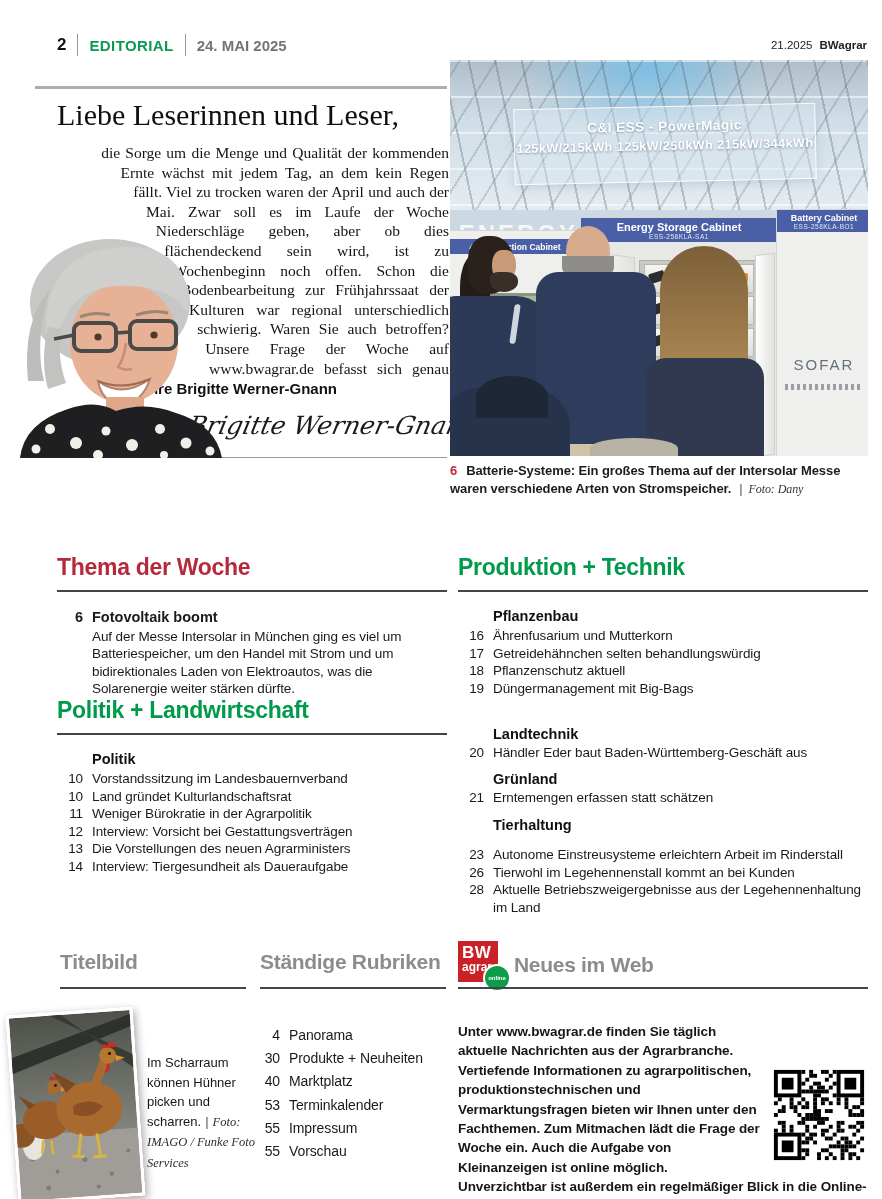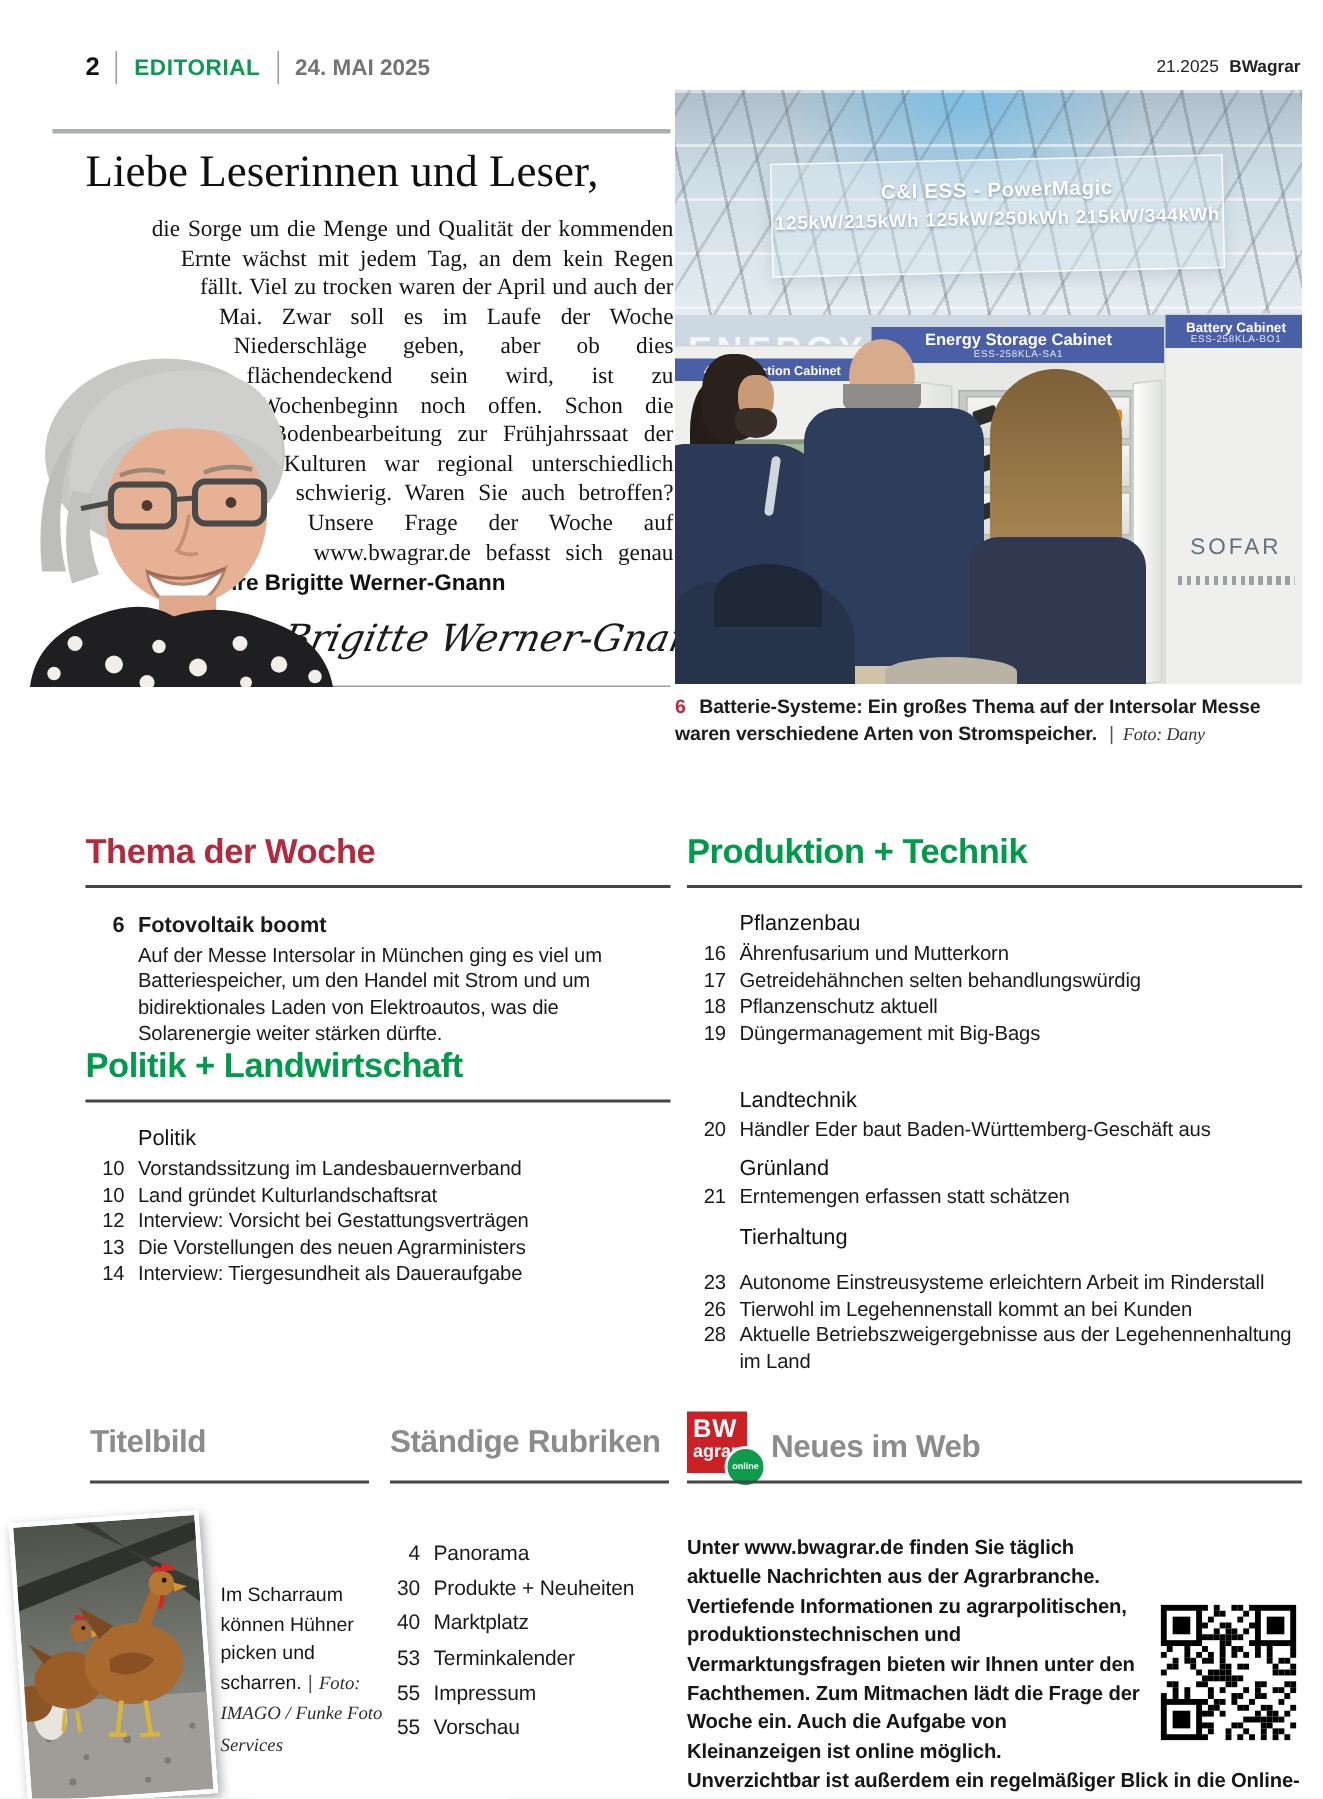--- a/index.html
+++ b/index.html
@@ -81,21 +81,21 @@
   .cap .credit{font-family:"Liberation Serif",serif;font-weight:400;font-style:italic;font-size:12px;color:#333;}
   .cap .sep{font-weight:400;color:#555;margin:0 6px 0 8px;}
 
   
   .sec-head{position:absolute;font-size:23px;font-weight:700;letter-spacing:-.3px;}
   .sec-head.red{color:#b5293c;}
   .sec-head.green{color:#009b4a;}
   .sec-head.gray{color:#8c8c8c;font-size:21px;}
   .sec-rule{position:absolute;height:2px;background:#454545;}
   .sec-rule.thin{height:1.5px;}
-  .toc-sub{position:absolute;font-size:14.5px;font-weight:400;color:#111;}
+  .toc-sub{position:absolute;font-size:14.5px;font-weight:700;color:#111;}
   .toc-list{position:absolute;}
   .toc-row{display:flex;font-size:13.5px;line-height:17.6px;letter-spacing:-.1px;}
   .toc-row .n{width:26px;text-align:right;margin-right:9px;flex:none;}
   .toc-row .t{flex:1;}
   .lead-item{position:absolute;left:57px;top:608px;width:392px;}
   .lead-item .head{display:flex;font-size:14.5px;font-weight:700;line-height:18px;}
   .lead-item .head .n{width:26px;text-align:right;margin-right:9px;flex:none;}
   .lead-item .desc{margin:2px 0 17px 35px;font-size:13.5px;line-height:17.4px;font-weight:400;letter-spacing:-.1px;}
 
   
@@ -279,20 +279,24 @@
       <div class="toc-row">
         <span class="n">10</span>
         <span class="t">Vorstandssitzung im Landesbauernverband</span>
       </div>
 
       <div class="toc-row">
         <span class="n">10</span>
         <span class="t">Land gründet Kulturlandschaftsrat</span>
       </div>
 
+      <div class="toc-row">
+        <span class="n">11</span>
+        <span class="t">Weniger Bürokratie in der Agrarpolitik</span>
+      </div>
 
       <div class="toc-row">
         <span class="n">12</span>
         <span class="t">Interview: Vorsicht bei Gestattungsverträgen</span>
       </div>
 
       <div class="toc-row">
         <span class="n">13</span>
         <span class="t">Die Vorstellungen des neuen Agrarministers</span>
       </div>

